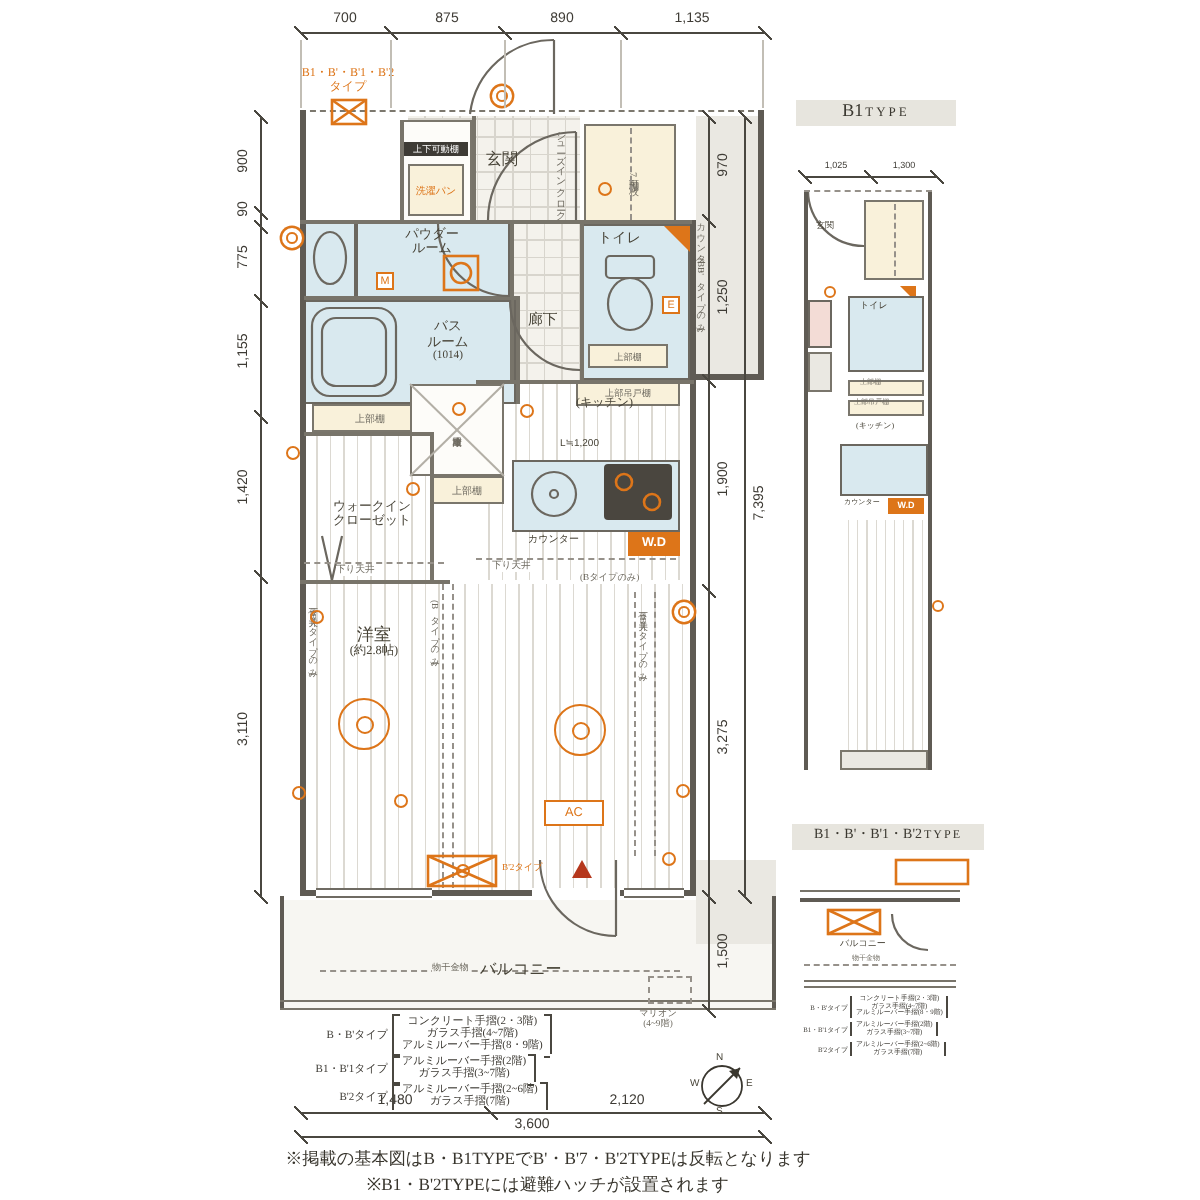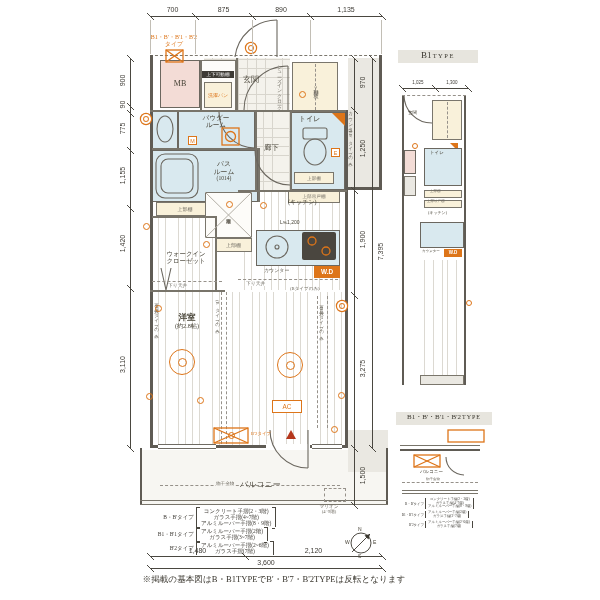--- a/index.html
+++ b/index.html
@@ -68,23 +68,20 @@
   <div class="room tile" style="left:204px;top:58px;width:86px;height:54px;"></div>
   <div class="room tile" style="left:255px;top:112px;width:35px;height:78px;"></div>
   <div class="room gray" style="left:348px;top:58px;width:31px;height:131px;"></div>
   <div class="room stv" style="left:238px;top:192px;width:107px;height:98px;"></div>
   <div class="room stv" style="left:152px;top:217px;width:63px;height:74px;"></div>
   <div class="room stv" style="left:152px;top:292px;width:70px;height:153px;"></div>
   <div class="room stv" style="left:226px;top:292px;width:119px;height:153px;"></div>
   <div class="room" style="left:142px;top:450px;width:246px;height:54px;background:#f7f6f2;"></div>
   <div class="room gray" style="left:348px;top:430px;width:40px;height:42px;"></div>
 
-  <div class="room pink" style="left:160px;top:60px;width:40px;height:48px;display:flex;align-items:center;justify-content:center;">
-    <span class="lb" style="position:static;font-size:8px;">MB</span>
-  </div>
   <div class="room" style="left:200px;top:60px;width:36px;height:52px;background:#fdfcf9;border:1px solid #7a766c;"></div>
   <div class="lb blk" style="left:202px;top:71px;width:32px;font-size:4.6px;padding:1px 0;">上下可動棚</div>
   <div class="room cream" style="left:204px;top:82px;width:28px;height:26px;display:flex;align-items:center;justify-content:center;">
     <span class="o" style="font-size:5px;">洗濯パン</span>
   </div>
   <div class="room cream" style="left:292px;top:62px;width:46px;height:50px;display:flex;align-items:center;justify-content:center;">
     <span class="vt gy" style="font-size:5px;">可動棚7枚</span>
   </div>
   <div class="dashv" style="left:315px;top:64px;height:46px;"></div>
 
@@ -209,40 +206,40 @@
   <div class="lb ctr" style="left:196px;top:114px;width:40px;font-size:6.6px;">
     <div>パウダー</div>
     <div>ルーム</div>
   </div>
   <div class="lb ctr" style="left:204px;top:160px;width:40px;font-size:6.8px;">
     <div>バス</div>
     <div>ルーム</div>
     <div style="font-size:5.6px;">(1014)</div>
   </div>
   <div class="lb" style="left:299px;top:116px;font-size:7px;">トイレ</div>
-  <div class="lb" style="left:264px;top:144px;font-size:7.4px;">廊下</div>
+  <div class="lb" style="left:264px;top:156px;font-size:7.4px;">廊下</div>
   <div class="lb" style="left:288px;top:199px;font-size:6px;">(キッチン)</div>
   <div class="lb sans" style="left:280px;top:220px;font-size:5px;">L≒1,200</div>
   <div class="lb" style="left:264px;top:268px;font-size:5px;">カウンター</div>
   <div class="obox" style="left:314px;top:266px;width:26px;height:12px;font-size:6.4px;line-height:12px;">W.D</div>
   <div class="lb vt gy" style="left:348px;top:108px;font-size:4.6px;height:92px;">カウンター(B・B'タイプのみ)</div>
   <div class="lb ctr" style="left:155px;top:250px;width:62px;font-size:6.4px;">
     <div>ウォークイン</div>
     <div>クローゼット</div>
   </div>
   <div class="dashh" style="left:152px;top:281px;width:70px;"></div>
   <div class="lb gy" style="left:168px;top:283px;font-size:4.8px;background:#fff;">下り天井</div>
   <div class="dashh" style="left:238px;top:279px;width:100px;"></div>
   <div class="lb gy" style="left:246px;top:281px;font-size:4.8px;background:#fff;">下り天井</div>
   <div class="lb gy" style="left:290px;top:286px;font-size:4.6px;">(Bタイプのみ)</div>
   <div class="lb vt gy" style="left:154px;top:300px;font-size:4.6px;height:84px;">下り天井(Bタイプのみ)</div>
   <div class="lb vt gy" style="left:319px;top:302px;font-size:4.6px;height:84px;">下り天井(Bタイプのみ)</div>
   <div class="lb vt gy" style="left:215px;top:300px;font-size:4.6px;height:70px;">(Bタイプのみ)</div>
   <div class="lb ctr" style="left:157px;top:313px;width:60px;">
-    <div style="font-size:8.6px;font-weight:bold;">洋室</div>
+    <div style="font-size:8.6px;">洋室</div>
     <div style="font-size:6.2px;">(約2.8帖)</div>
   </div>
   <div class="light" style="left:169px;top:349px;width:26px;height:26px;">
       <div></div>
     </div>
   <div class="light" style="left:277px;top:352px;width:26px;height:26px;">
       <div></div>
     </div>
   <div class="osq" style="left:272px;top:400px;width:30px;height:13px;font-size:6.4px;line-height:12px;">AC</div>
   <div class="osq" style="left:188px;top:136px;width:9px;height:9px;font-size:5.4px;line-height:8px;">M</div>
@@ -432,14 +429,15 @@
     <div class="m-ltype" style="width:24px;">B'2タイプ</div>
     <div class="m-lbrk">
       <div class="m-llines">
         <div>アルミルーバー手摺(2~6階)</div>
         <div>ガラス手摺(7階)</div>
       </div>
     </div>
   </div>
 
   <div class="note" style="top:574px;">※掲載の基本図はB・B1TYPEでB'・B'7・B'2TYPEは反転となります</div>
+  <div class="note" style="top:586px;">※B1・B'2TYPEには避難ハッチが設置されます</div>
 
 </div>
 
 </body></html>

